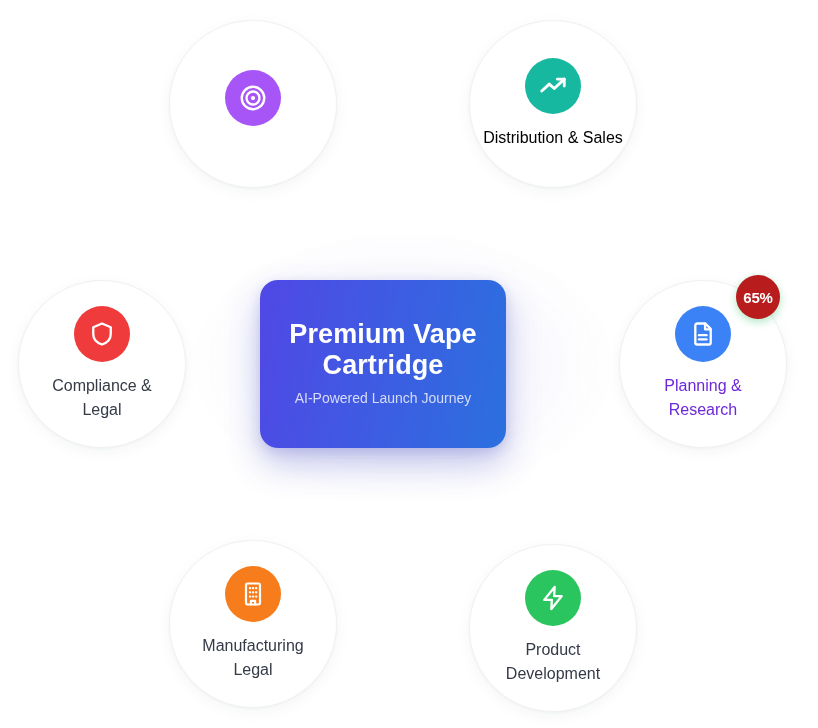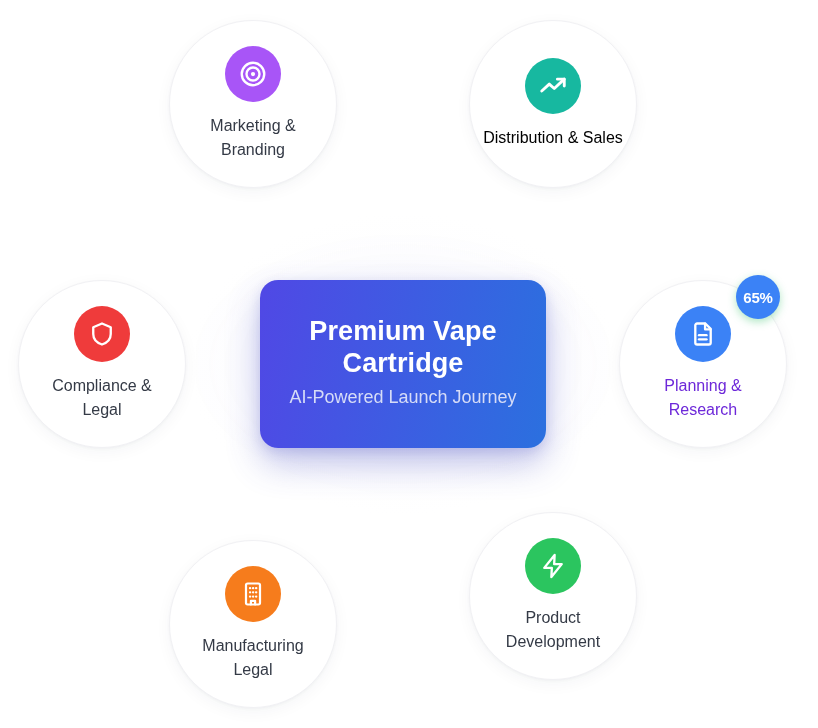--- a/index.html
+++ b/index.html
@@ -35,21 +35,21 @@
     background: radial-gradient(ellipse at center, rgba(79,70,229,0.045) 0%, rgba(79,70,229,0.018) 48%, rgba(255,255,255,0) 74%);
     filter: blur(6px);
     pointer-events: none;
   }
 
   
   .hub-card {
     position: absolute;
     left: 260px;
     top: 280px;
-    width: 286px;
+    width: 246px;
     height: 168px;
     border-radius: 18px;
     background: linear-gradient(100deg, #5048e5 0%, #4a4ae4 26%, #3a66e2 62%, #2b70df 100%);
     box-shadow: 0 16px 34px rgba(62,70,190,0.30), 0 4px 12px rgba(62,70,190,0.16);
     display: flex;
     flex-direction: column;
     align-items: center;
     justify-content: center;
     box-sizing: border-box;
     padding: 12px 22px 14px;
@@ -59,21 +59,21 @@
     color: #ffffff;
     font-size: 27px;
     font-weight: bold;
     line-height: 1.16;
     letter-spacing: 0.1px;
     margin: 0 0 7px;
     max-width: 230px;
   }
   .hub-subtitle {
     color: #d6dcf7;
-    font-size: 18px;
+    font-size: 14px;
     font-weight: normal;
     line-height: 1.3;
     margin: 0;
     max-width: 230px;
   }
 
   
   .node {
     position: absolute;
     width: 168px;
@@ -107,21 +107,21 @@
     max-width: 140px;
     font-weight: normal;
   }
 
   
   #node-0 { left: 169px; top:  20px; }   
   #node-1 { left: 469px; top:  20px; }   
   #node-2 { left:  18px; top: 280px; align-items: center; }   
   #node-3 { left: 619px; top: 280px; }   
   #node-4 { left: 169px; top: 540px; }   
-  #node-5 { left: 469px; top: 512px; }   
+  #node-5 { left: 469px; top: 544px; }   
 
   
   .node-badge {
     position: absolute;
     top: -6px;
     right: 6px;
     width: 44px;
     height: 44px;
     border-radius: 50%;
     background: #2ebd62;
@@ -150,21 +150,20 @@
   <div class="node" id="node-0">
     <div class="node-icon" style="background: rgb(168, 85, 247);">
       <span>
         <svg width="30" height="30" viewBox="0 0 24 24" fill="none" stroke="#ffffff" stroke-width="1.9">
           <circle cx="12" cy="12" r="9"></circle>
           <circle cx="12" cy="12" r="5.2"></circle>
           <circle cx="12" cy="12" r="1.7" fill="#ffffff" stroke="none"></circle>
         </svg>
       </span>
     </div>
-    <div class="node-label" style="color: rgb(52, 58, 70);">Marketing &amp; Branding</div>
   </div>
 
   <div class="node" id="node-1">
     <div class="node-icon" style="background: rgb(23, 184, 160);">
       <span>
         <svg width="30" height="30" viewBox="0 0 24 24" fill="none" stroke="#ffffff" stroke-width="2.3" stroke-linecap="round" stroke-linejoin="round">
           <polyline points="3,16 9,10.5 13,14 21,6.5"></polyline>
           <polyline points="15.5,6.5 21,6.5 21,12"></polyline>
         </svg>
       </span>
@@ -177,21 +176,21 @@
       <span>
         <svg width="28" height="28" viewBox="0 0 24 24" fill="none" stroke="#ffffff" stroke-width="2" stroke-linecap="round" stroke-linejoin="round">
           <path d="M12 3 L19.5 6.2 V12 c0 4.6 -3.3 7.6 -7.5 9 c-4.2 -1.4 -7.5 -4.4 -7.5 -9 V6.2 Z"></path>
         </svg>
       </span>
     </div>
     <div class="node-label" style="color: rgb(52, 58, 70);">Compliance &amp; Legal</div>
   </div>
 
   <div class="node" id="node-3">
-    <div class="node-badge" style="background: #3b82f6;">65%</div>
+    <div class="node-badge" style="background: #b91c1c;">65%</div>
     <div class="node-icon" style="background: rgb(59, 130, 246);">
       <span>
         <svg width="28" height="28" viewBox="0 0 24 24" fill="none" stroke="#ffffff" stroke-width="2" stroke-linecap="round" stroke-linejoin="round">
           <path d="M14 3 H7 a1.6 1.6 0 0 0 -1.6 1.6 V19.4 A1.6 1.6 0 0 0 7 21 H17 a1.6 1.6 0 0 0 1.6 -1.6 V7.6 Z"></path>
           <polyline points="13.8,3.2 13.8,8 18.4,8"></polyline>
           <line x1="8.6" y1="13" x2="15" y2="13"></line>
           <line x1="8.6" y1="16.6" x2="15" y2="16.6"></line>
         </svg>
       </span>
     </div>

